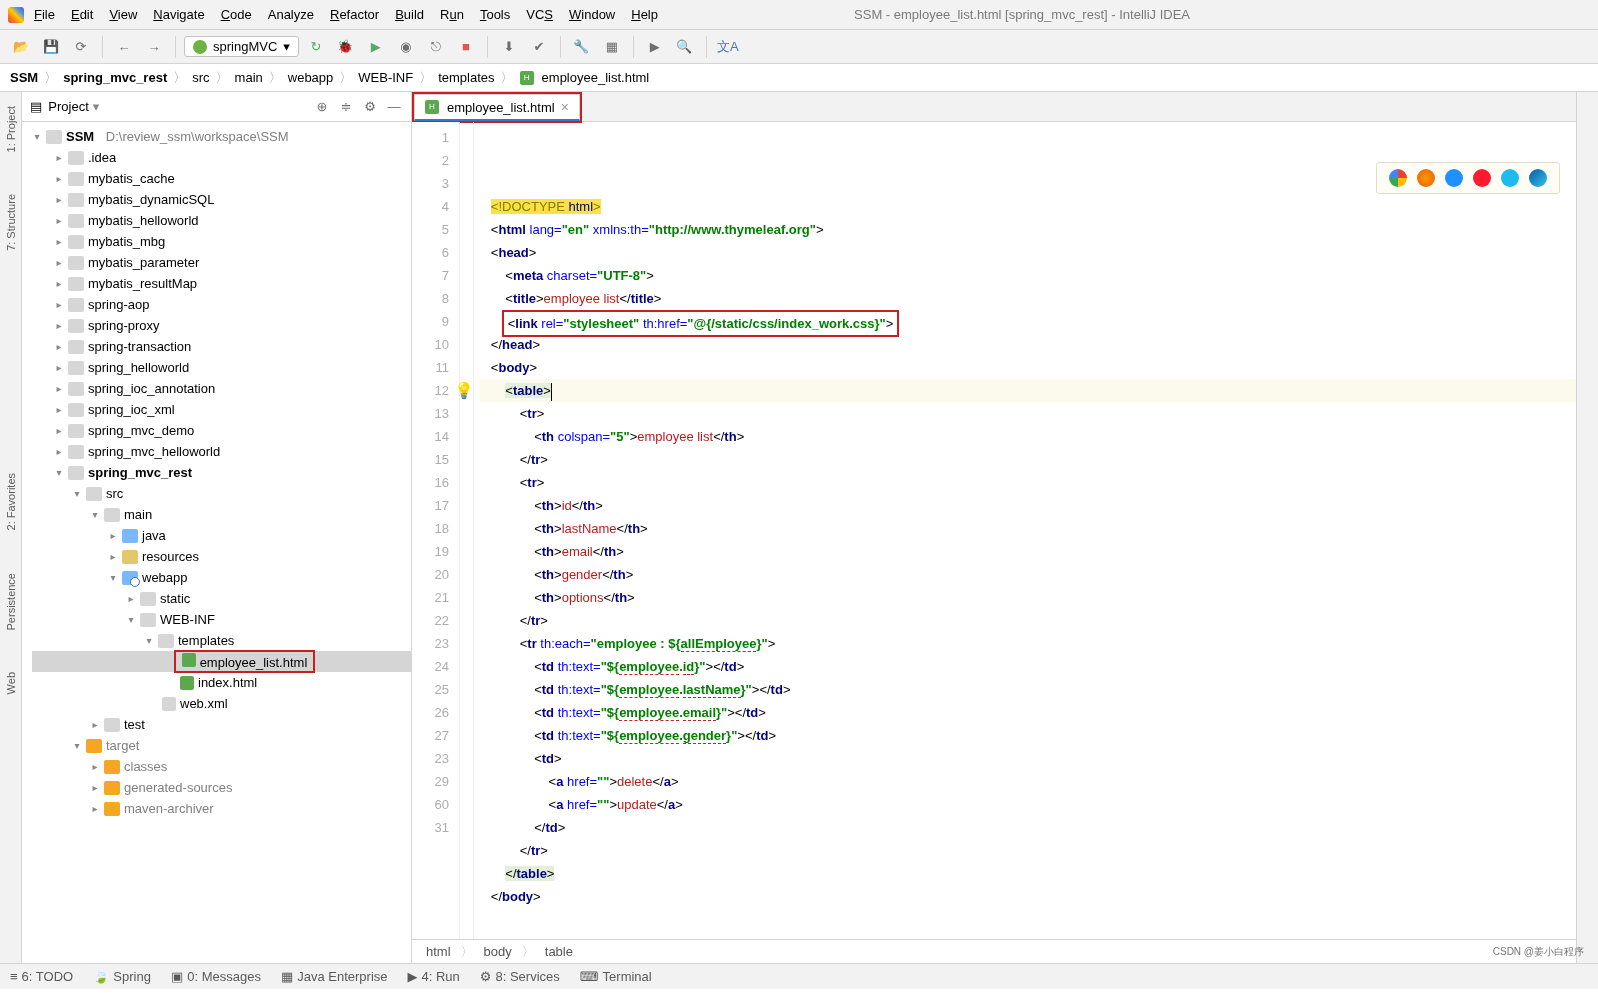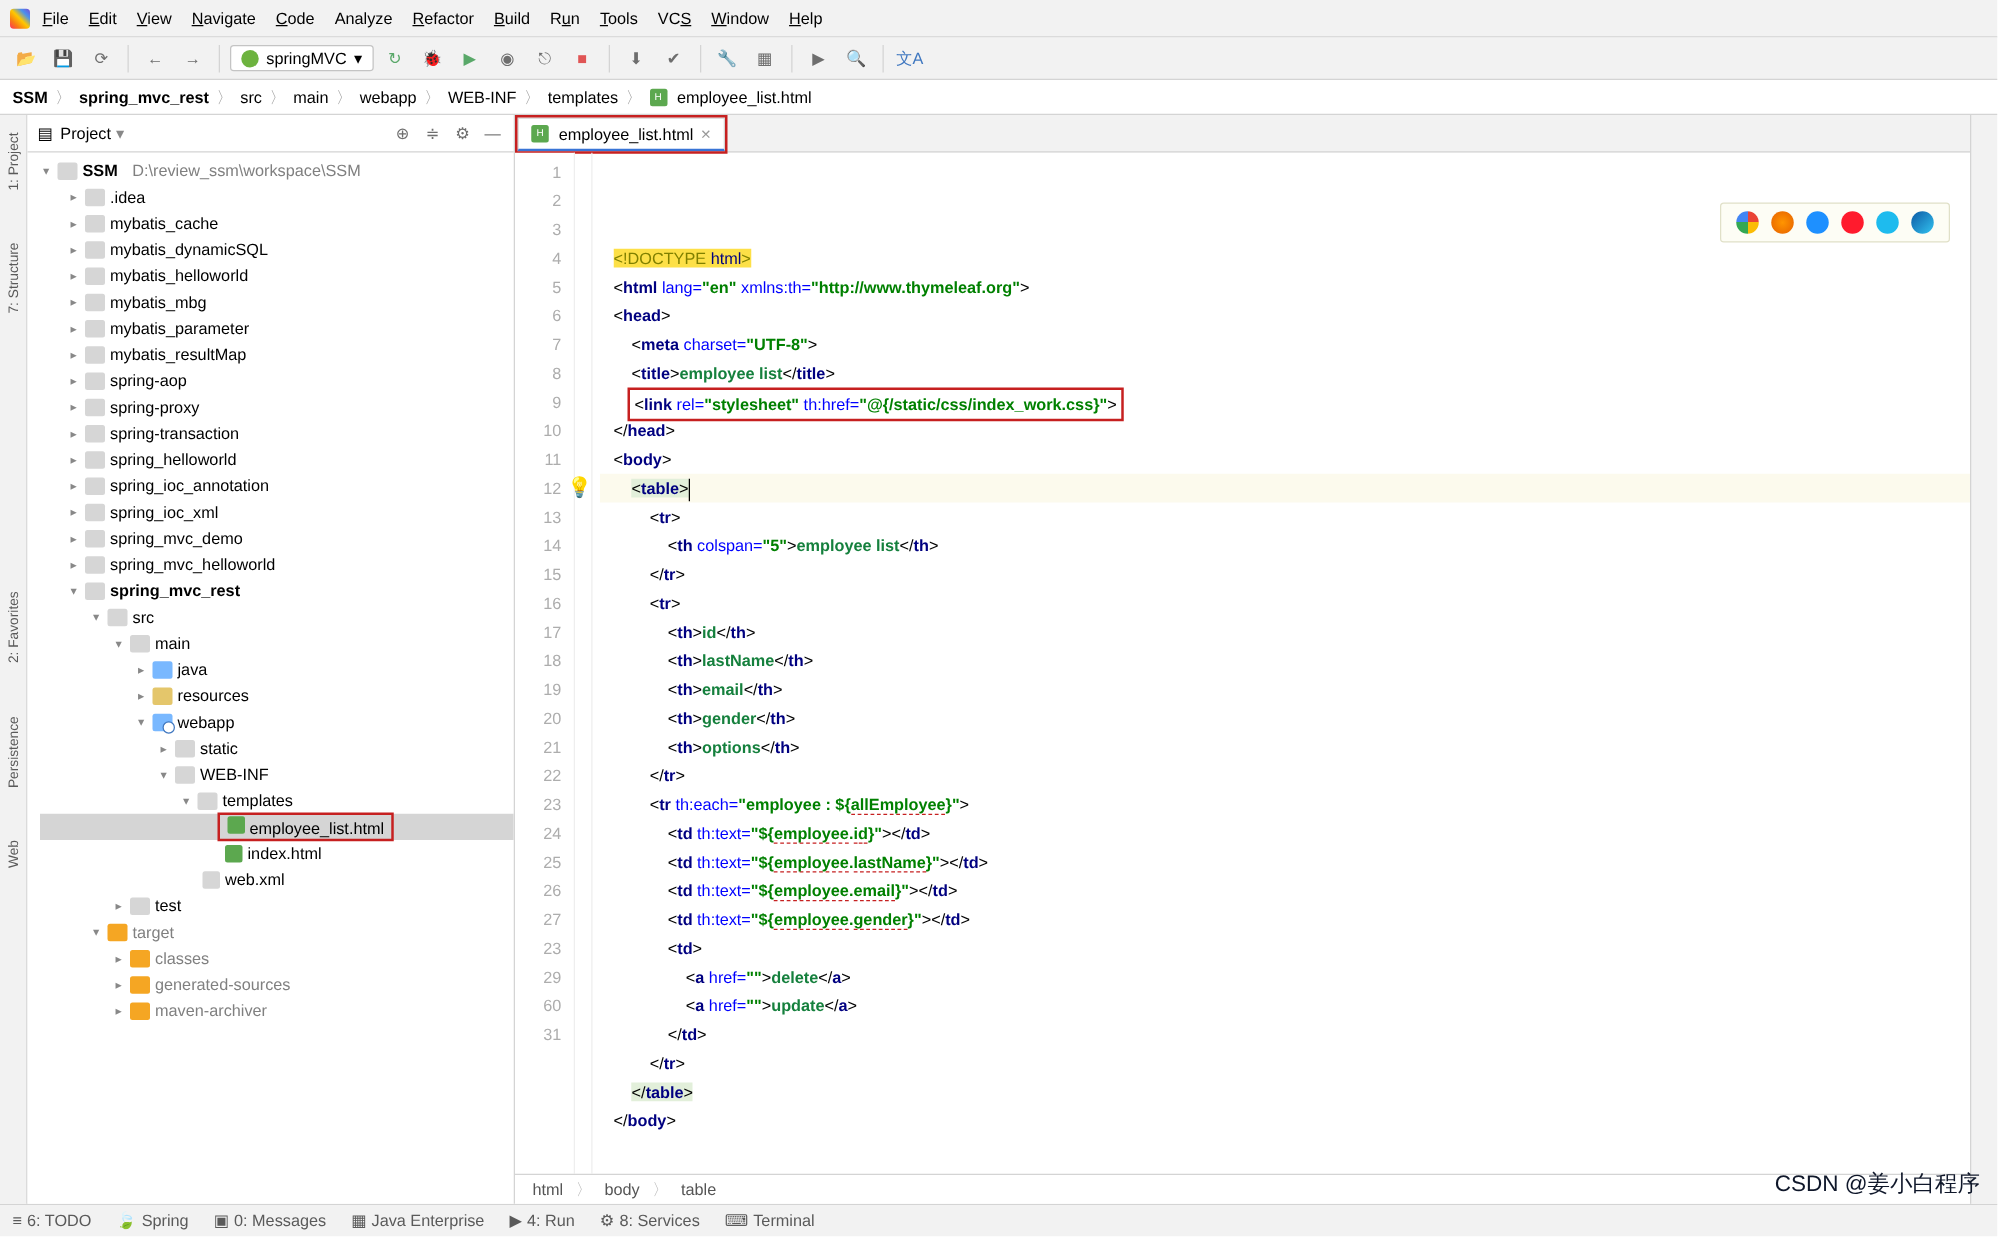--- a/index.html
+++ b/index.html
@@ -48,53 +48,54 @@
 .editor-body{flex:1;display:flex;overflow:hidden;}
 .gutter{width:48px;text-align:right;padding:4px 10px 0 0;color:#adadad;font-family:"Consolas",monospace;font-size:14px;line-height:23px;border-right:1px solid #eee;background:#fff;user-select:none;}
 .fold-col{width:14px;border-right:1px solid #eee;}
 .code{flex:1;padding:4px 0 0 6px;font-family:"Consolas",monospace;font-size:14.5px;line-height:23px;white-space:pre;position:relative;}
 .code-line{height:23px;position:relative;}
 .hl-line{background:#fcfaed;}
 .t-kw{color:#000080;font-weight:normal;}
 .t-tag{color:#000080;font-weight:bold;}
 .t-attr{color:#0000ff;}
 .t-str{color:#008000;font-weight:bold;}
-.t-txt{color:#15803d;font-weight:bold;}
+.t-txt{color:#b91c1c;}
 .t-dtd{color:#808000;background:#fde047;}
 .caret{border-right:1.5px solid #000;height:18px;display:inline-block;vertical-align:middle;}
 .underline-red{border-bottom:1px dashed #c62020;}
 .box-hl{border:2px solid #c62020;display:inline-block;padding:0 4px;}
 .bulb{position:absolute;left:-26px;color:#e4b200;font-size:16px;}
 .browser-bar{position:absolute;top:40px;right:16px;display:flex;gap:10px;padding:6px 12px;background:#fdfdf5;border:1px solid #e0e0c8;border-radius:3px;}
 .br-ic{width:18px;height:18px;border-radius:50%;}
 .editor-bc{height:24px;border-top:1px solid #d4d4d4;display:flex;align-items:center;padding:0 14px;gap:10px;font-size:12px;color:#555;}
 .editor-bc .sep{color:#bbb;}
 .bottom-bar{height:26px;border-top:1px solid #d4d4d4;background:#f2f2f2;display:flex;align-items:center;padding:0 10px;gap:20px;font-size:12px;color:#5a5a5a;}
 .bottom-bar .bb{cursor:pointer;display:flex;align-items:center;gap:4px;}
 .right-gutter{width:22px;background:#f2f2f2;border-left:1px solid #d4d4d4;}
-.watermark{position:absolute;right:14px;bottom:34px;color:#0f172a;font-size:18px;}
+.watermark{position:absolute;right:14px;bottom:34px;color:#737373;font-size:10px;}
 </style>
 </head>
 <body>
 
 <div class="menubar">
   <span class="app-icon"></span>
   <span class="menu-item"><u>F</u><span></span>ile</span>
   <span class="menu-item"><u>E</u>dit</span>
   <span class="menu-item"><u>V</u>iew</span>
   <span class="menu-item"><u>N</u>avigate</span>
   <span class="menu-item"><u>C</u>ode</span>
   <span class="menu-item">Analyze</span>
   <span class="menu-item"><u>R</u>efactor</span>
   <span class="menu-item"><u>B</u>uild</span>
   <span class="menu-item">R<u>u</u>n</span>
   <span class="menu-item"><u>T</u>ools</span>
   <span class="menu-item">VC<u>S</u></span>
   <span class="menu-item"><u>W</u>indow</span>
   <span class="menu-item"><u>H</u>elp</span>
+  <span class="window-title">SSM - employee_list.html [spring_mvc_rest] - IntelliJ IDEA</span>
 </div>
 
 <div class="toolbar">
   <span class="tool-btn">📂</span>
   <span class="tool-btn">💾</span>
   <span class="tool-btn">⟳</span>
   <span class="tool-sep"></span>
   <span class="tool-btn">←</span>
   <span class="tool-btn">→</span>
   <span class="tool-sep"></span>

